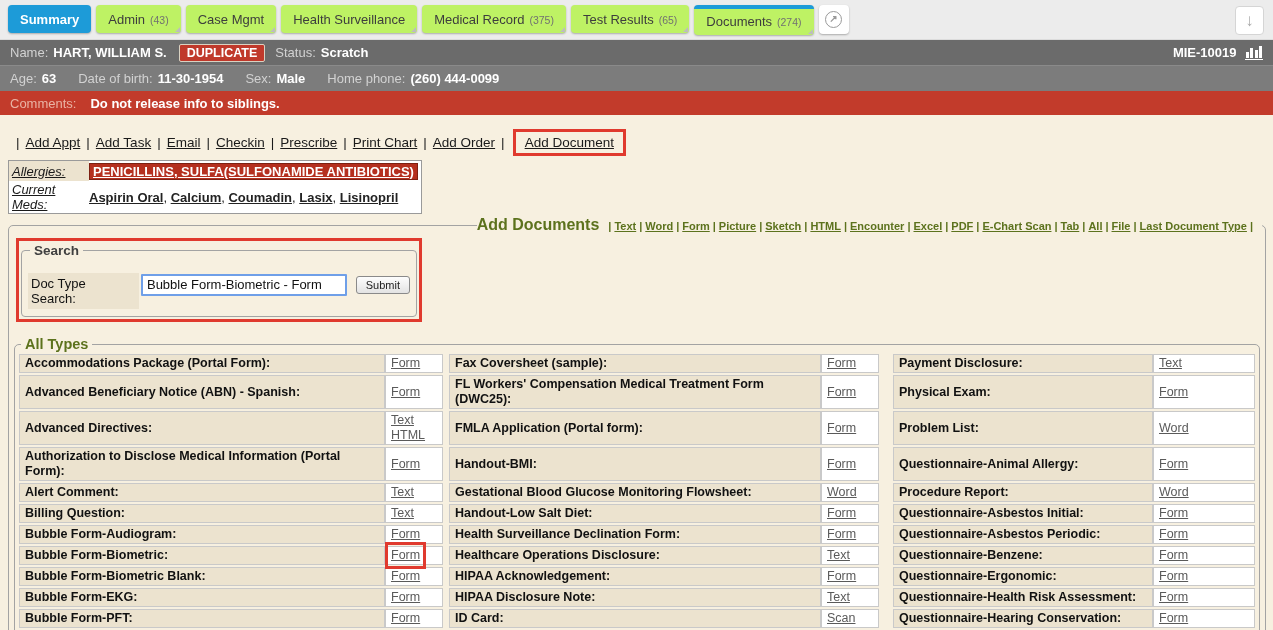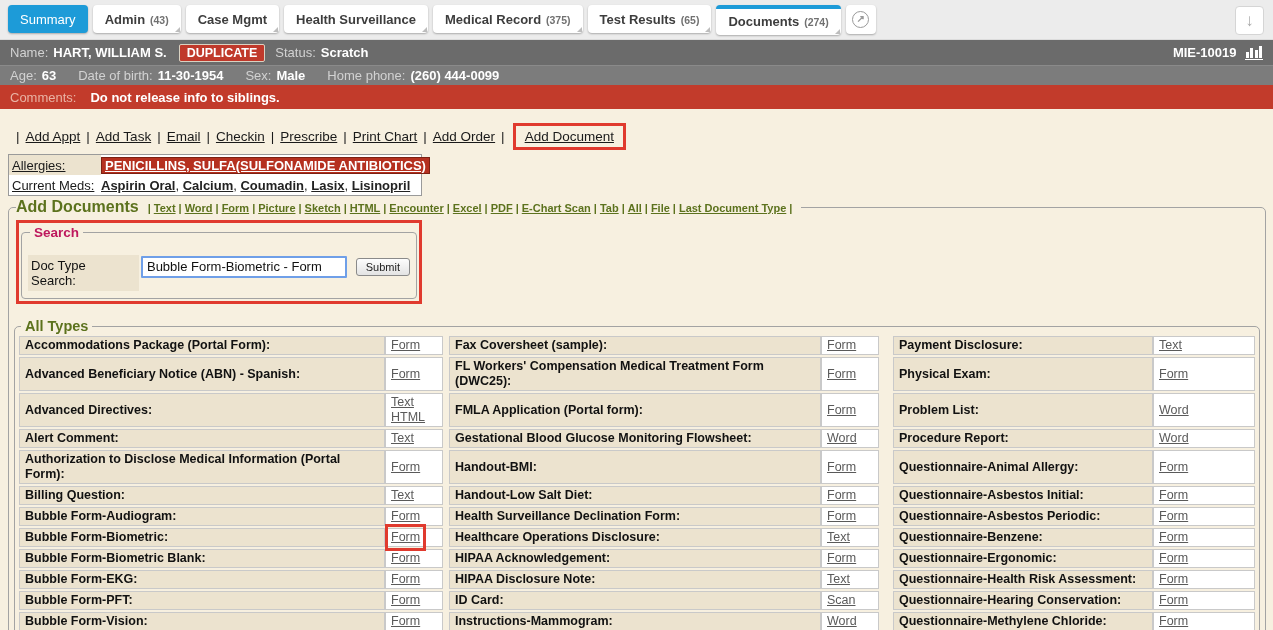--- a/index.html
+++ b/index.html
@@ -1,72 +1,72 @@
 <!DOCTYPE html>
 <html><head>
 <meta charset="utf-8">
 <style>
   * { margin:0; padding:0; box-sizing:border-box; }
   html,body { width:1273px; height:630px; overflow:hidden; }
   body { font-family:"Liberation Sans", sans-serif; background:#f7f0e0; position:relative; }
 
   
   .tabbar { height:40px; background:#ececec; display:flex; align-items:flex-start; padding:5px 8px 0 8px; position:relative; border-bottom:1px solid #dcdcdc; }
-  .tab { background:#ffffff; border-radius:4px; padding:7px 12px 6px; margin-right:5px; font-size:13px; color:#3d3d3d; box-shadow:0 1px 2px rgba(0,0,0,.28); white-space:nowrap; cursor:pointer; position:relative;font-weight:bold; }
+  .tab { background:#bef264; border-radius:4px; padding:7px 12px 6px; margin-right:5px; font-size:13px; color:#3d3d3d; box-shadow:0 1px 2px rgba(0,0,0,.28); white-space:nowrap; cursor:pointer; position:relative; }
   .tab .count { font-size:10.5px; color:#717171; margin-left:2px; }
-  .tab.active { background:#1d9bd8; color:#ffffff; font-weight:normal; }
+  .tab.active { background:#1d9bd8; color:#ffffff; font-weight:bold; }
   .tab.current-section { border-top:4px solid #1d9bd8; padding-top:5px; border-top-left-radius:4px; border-top-right-radius:4px; }
   .tab .notch { position:absolute; right:1px; bottom:1px; width:0; height:0; border-left:5px solid transparent; border-bottom:5px solid #bdbdbd; }
   .popout-chip { background:#ffffff; border-radius:4px; box-shadow:0 1px 2px rgba(0,0,0,.28); width:30px; height:29px; display:flex; align-items:center; justify-content:center; cursor:pointer; }
   .popout-circle { width:17px; height:17px; border:1.5px solid #9a9a9a; border-radius:50%; color:#9a9a9a; font-size:10px; line-height:14px; text-align:center; font-weight:bold; }
   .download-btn { position:absolute; right:9px; top:6px; width:29px; height:29px; background:#ffffff; border:1px solid #d5d5d5; border-radius:4px; display:flex; align-items:center; justify-content:center; color:#a9a9a9; font-size:17px; font-weight:bold; cursor:pointer; }
 
   
   .bar { display:flex; align-items:center; padding:0 10px; color:#ffffff; font-size:13px; }
   .bar .lbl { color:#d2d2d2; margin-right:5px; }
   .bar .val { font-weight:bold; color:#ffffff; }
   .bar-name { height:26px; background:#6b6b6b; border-bottom:1px solid #8a8a8a; }
-  .bar-demo { height:19px; background:#7c7c7c; }
+  .bar-demo { height:25px; background:#7c7c7c; }
   .bar-comments { height:24px; background:#c23b2b; }
   .bar-comments .lbl { color:#e9b3a4; margin-right:14px; }
   .dup-badge { background:#c0392b; border:1px solid #d9d2c2; border-radius:2px; color:#fff; font-weight:bold; padding:1px 7px; margin:0 10px 0 12px; font-size:12.5px; }
   .bar .grp { margin-right:22px; display:flex; align-items:center; }
   .spacer { flex:1; }
   .mrn { font-weight:bold; margin-right:8px; }
   .chart-icon { display:inline-flex; align-items:flex-end; gap:1.5px; border-bottom:1px solid #fff; padding:0 1px 1px; height:14px; cursor:pointer; }
   .chart-icon i { display:block; width:3px; background:#fff; }
 
   
   .actions { padding:14px 0 2px 10px; font-size:13.5px; color:#1a1a1a; display:flex; align-items:center; flex-wrap:wrap; }
   .actions a { color:#1a1a1a; text-decoration:underline; cursor:pointer; }
   .actions .sep { margin:0 6px; }
   .red-wrap-inline { display:inline-block; border:3px solid #e03a2e; padding:3px 9px; margin-left:2px; }
 
   
   .sumbox { margin-left:8px; margin-top:2px; width:414px; background:#ffffff; border:1px solid #9a9a9a; font-size:13px; }
   .sumbox .row { display:flex; align-items:center; min-height:20px; }
-  .sumbox .slbl { width:92px; padding:1px 3px; flex:none; }
+  .sumbox .slbl { width:80px; padding:1px 3px; flex:none;font-style:italic; }
   .sumbox .slbl a { color:#1a1a1a; text-decoration:underline; cursor:pointer; }
   .row-allergy .slbl { background:#ece3cf; align-self:stretch; display:flex; align-items:center; }
   .allergy-strip { background:#b5301f; border:1px solid #7d2012; color:#ffffff; font-weight:bold; text-decoration:underline; padding:0 3px; white-space:nowrap; cursor:pointer; }
   .meds a { color:#222222; font-weight:bold; text-decoration:underline; cursor:pointer; }
   .meds .comma { color:#222; font-weight:normal; }
 
   
   fieldset { border:1px solid #a3a3a3; border-radius:5px; }
   .fs-adddocs { margin:2px 8px 0 8px; padding:0 5px 10px 5px; min-height:420px; }
-  .fs-adddocs > legend { margin-left:2px; padding-right:6px; }
+  .fs-adddocs > legend { margin-left:2px; padding-right:6px;text-align:right; }
   .adddocs-title { color:#5c721d; font-size:16px; font-weight:bold; margin-right:6px; }
   .quick-links { font-size:11px; font-weight:bold; color:#5c721d; }
   .quick-links a { color:#5c721d; text-decoration:underline; cursor:pointer; }
   .quick-links .sep { margin:0 3px; }
 
   .red-wrap-search { display:inline-block; border:3px solid #e03a2e; margin:4px 0 0 2px; }
   .fs-search { border-radius:4px; margin:2px; padding:0 6px 7px 6px; width:396px; }
-  .fs-search legend { color:#be185d; font-size:13.5px; font-weight:bold; padding:0 4px; margin-left:2px; }
+  .fs-search legend { color:#404040; font-size:13.5px; font-weight:bold; padding:0 4px; margin-left:2px; }
   .search-row { display:flex; align-items:center; margin-top:2px; font-size:13px; }
   .search-lbl { background:#ece3cf; padding:3px 5px 3px 3px; color:#111;margin-top:13px; }
   .search-input { width:206px; height:22px; border:2px solid #6f9fe8; border-radius:1px; font-family:"Liberation Sans",sans-serif; font-size:13px; padding:1px 4px; margin-left:2px; color:#111; }
   .submit-btn { margin-left:9px; font-family:"Liberation Sans",sans-serif; font-size:11px; padding:2px 9px; background:linear-gradient(#fdfdfd,#e3e3e3); border:1px solid #8a8a8a; border-radius:3px; color:#222; cursor:pointer; }
 
   .fs-alltypes { margin-top:14px; padding:0 4px 6px 4px; }
   .fs-alltypes legend { color:#5c721d; font-size:14.5px; font-weight:bold; padding:0 4px; margin-left:2px; }
 
   
   table.doctypes { width:100%; border-collapse:separate; border-spacing:0 2px; font-size:12.5px; table-layout:fixed; }
@@ -227,38 +227,38 @@
               <a class="stack">HTML</a>
             </td>
             <td class="gap"></td>
             <td class="cl">FMLA Application (Portal form):</td>
             <td class="ck"><a>Form</a></td>
             <td class="gap"></td>
             <td class="cl">Problem List:</td>
             <td class="ck"><a>Word</a></td>
           </tr>
           <tr>
+            <td class="cl">Authorization to Disclose Medical Information (Portal Form):</td>
+            <td class="ck"><a>Form</a></td>
+            <td class="gap"></td>
+            <td class="cl">Handout-BMI:</td>
+            <td class="ck"><a>Form</a></td>
+            <td class="gap"></td>
+            <td class="cl">Questionnaire-Animal Allergy:</td>
+            <td class="ck"><a>Form</a></td>
+          </tr>
+          <tr>
             <td class="cl">Alert Comment:</td>
             <td class="ck"><a>Text</a></td>
             <td class="gap"></td>
             <td class="cl">Gestational Blood Glucose Monitoring Flowsheet:</td>
             <td class="ck"><a>Word</a></td>
             <td class="gap"></td>
             <td class="cl">Procedure Report:</td>
             <td class="ck"><a>Word</a></td>
-          </tr>
-          <tr>
-            <td class="cl">Authorization to Disclose Medical Information (Portal Form):</td>
-            <td class="ck"><a>Form</a></td>
-            <td class="gap"></td>
-            <td class="cl">Handout-BMI:</td>
-            <td class="ck"><a>Form</a></td>
-            <td class="gap"></td>
-            <td class="cl">Questionnaire-Animal Allergy:</td>
-            <td class="ck"><a>Form</a></td>
           </tr>
           <tr>
             <td class="cl">Billing Question:</td>
             <td class="ck"><a>Text</a></td>
             <td class="gap"></td>
             <td class="cl">Handout-Low Salt Diet:</td>
             <td class="ck"><a>Form</a></td>
             <td class="gap"></td>
             <td class="cl">Questionnaire-Asbestos Initial:</td>
             <td class="ck"><a>Form</a></td>

